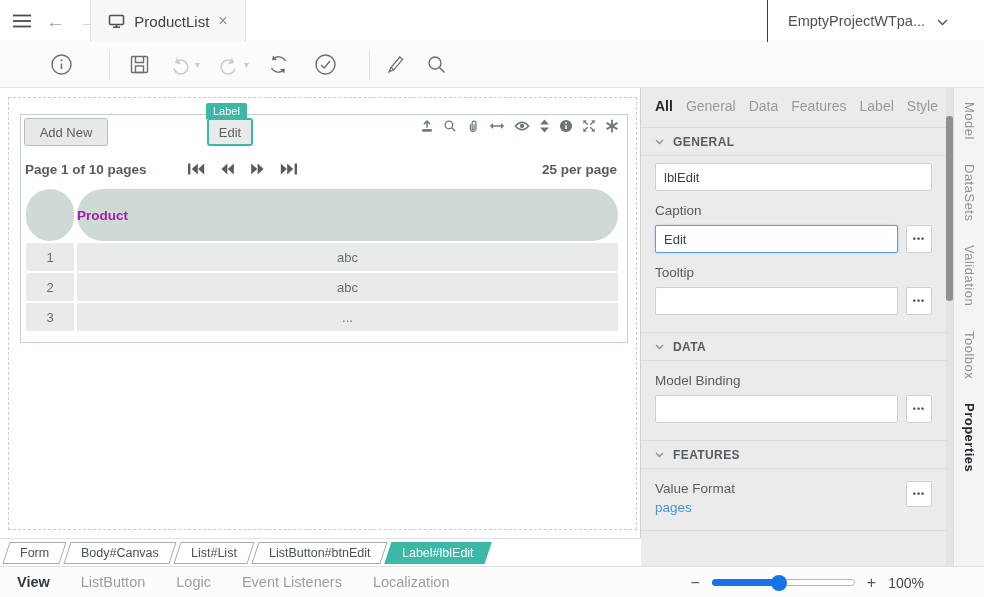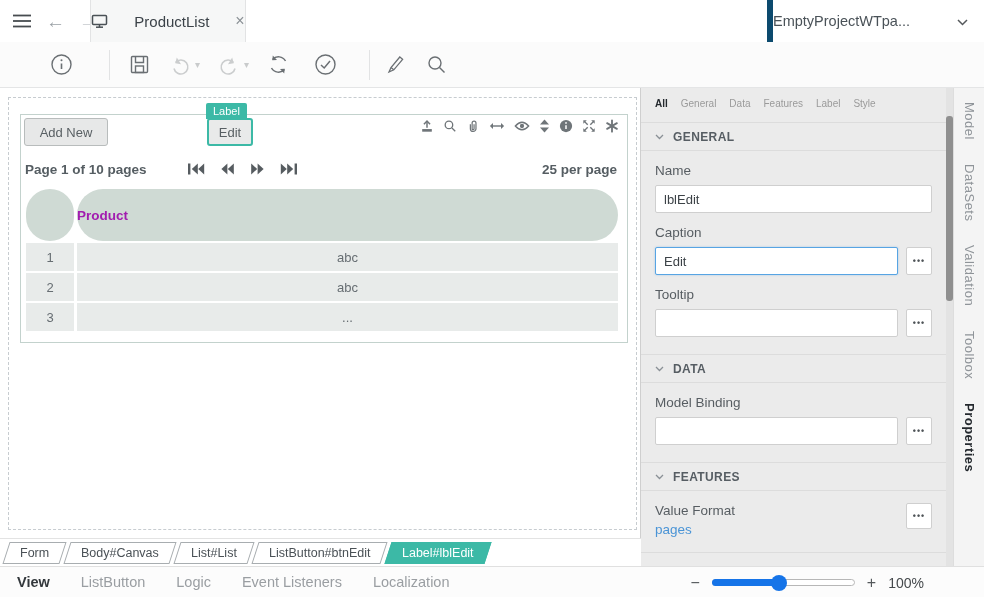--- a/index.html
+++ b/index.html
@@ -8,25 +8,25 @@
   .app { position:relative; width:984px; height:597px; background:#fff; overflow:hidden; }
 
   
   .topbar { position:absolute; left:0; top:0; width:984px; height:42px; background:#fff; }
   .tb-left { position:absolute; left:12px; top:0; height:42px; display:flex; align-items:center; gap:14px; }
   .nav-arrow { font-size:19px; line-height:1; cursor:pointer; }
   .arrow-back { color:#9aa0a5; }
   .arrow-fwd { color:#c6cacd; }
   .doc-tab { position:absolute; left:90px; top:0; width:156px; height:42px; background:#f6f7f7;
              border-left:1px solid #e2e3e4; border-right:1px solid #e2e3e4;
-             display:flex; align-items:center; justify-content:center; gap:26px; }
+             display:flex; align-items:center; justify-content:center; gap:9px; }
   .doc-tab-title { font-size:15px; color:#3b4248; }
   .tab-close { color:#8b9196; font-size:16px; cursor:pointer; }
-  .tb-right { position:absolute; left:767px; right:0; top:0; height:42px; border-left:6px solid #0c4a6e;
-              display:flex; align-items:center; justify-content:space-between; gap:12px; padding-right:16px; }
+  .tb-right { position:absolute; left:767px; right:0; top:0; height:42px; border-left:1px solid #0c4a6e;
+              display:flex; align-items:center; justify-content:center; gap:12px; padding-right:16px; }
   .project-name { font-size:14.5px; color:#4a5258; }
 
   
   .toolbar { position:absolute; left:0; top:42px; width:984px; height:46px; background:#fbfbfb;
              border-bottom:1px solid #e4e5e6; display:flex; align-items:center; padding-left:50px; }
   .t-icon { color:#6a6f73; display:flex; align-items:center; cursor:pointer; }
   .t-icon.disabled { color:#cbcdce; cursor:default; }
   .t-div { width:1px; height:30px; background:#e2e3e4; margin:0 18px; }
   .caret { color:#c9cbcc; font-size:10px; margin-left:4px; }
   .grp { display:flex; align-items:center; margin-right:18px; }
@@ -56,21 +56,21 @@
   .pag-size { margin-left:auto; font-size:13.5px; font-weight:bold; color:#555d62; }
 
   table.grid { width:calc(100% - 8px); margin:1px 4px 0 2px; border-collapse:separate; border-spacing:3px 2px; }
   table.grid th { background:#cfdad4; height:52px; font-size:13.5px; color:#a21caf; font-weight:bold; text-align:left;border-radius:26px; }
   table.grid th.numcol, table.grid td.numcol { width:48px; }
   table.grid td { background:#e8ebea; height:28px; font-size:13px; color:#666d72; text-align:center; }
 
   
   .panel { position:absolute; left:640px; top:88px; width:306px; height:478px; background:#ebebeb;
            border-left:1px solid #cfcfcf; padding:0 14px; overflow:hidden; }
-  .ptabs { display:flex; gap:13px; padding-top:10px; font-size:10px; color:#9a9a9a; }
+  .ptabs { display:flex; gap:13px; padding-top:10px; font-size:14px; color:#9a9a9a; }
   .ptab { cursor:pointer; }
   .ptab.active { color:#24292e; font-weight:bold; }
   .section-hdr { margin:13px -14px 0; padding:7px 14px 6px; border-top:1px solid #dcdcdc; border-bottom:1px solid #dcdcdc;
                  display:flex; align-items:center; gap:9px; font-size:12px; font-weight:bold;
                  color:#565d63; letter-spacing:.4px; cursor:pointer; }
   .chev { color:#8a9096; display:flex; }
   .fld-label { margin-top:12px; font-size:13.5px; color:#575d62; }
   .fld-row { margin-top:7px; display:flex; gap:8px; align-items:center; }
   .fld-input { flex:1; height:28px; background:#fff; border:1px solid #cfcfcf; border-radius:2px;
                padding:0 8px; font-size:13px; color:#3c4247; font-family:"Liberation Sans",sans-serif; outline:none; }
@@ -363,21 +363,20 @@
 
     <div class="section-hdr">
       <span class="chev">
           <svg width="9" height="6" viewBox="0 0 9 6">
             <polyline points="1,1 4.5,4.5 8,1" fill="none" stroke="currentColor" stroke-width="1.3"></polyline>
           </svg>
         </span>
       <span>GENERAL</span>
     </div>
 
-    <div class="fld-label">Name</div>
     <div class="fld-row">
       <input class="fld-input" type="text" value="lblEdit" style="">
     </div>
 
     <div class="fld-label">Caption</div>
     <div class="fld-row">
       <input class="fld-input focused" type="text" value="Edit" style="">
       <button class="more-btn">•••</button>
     </div>
 

